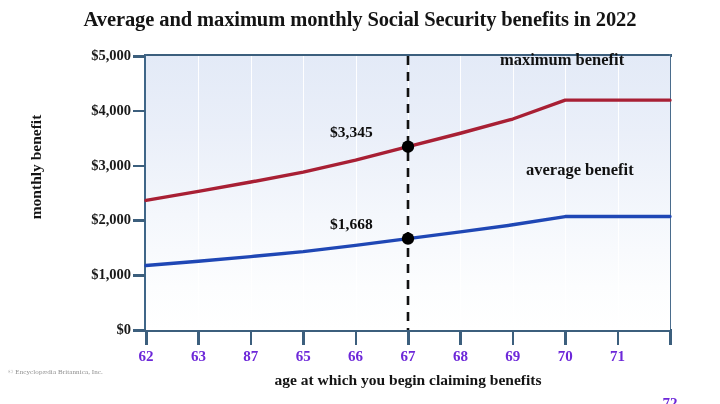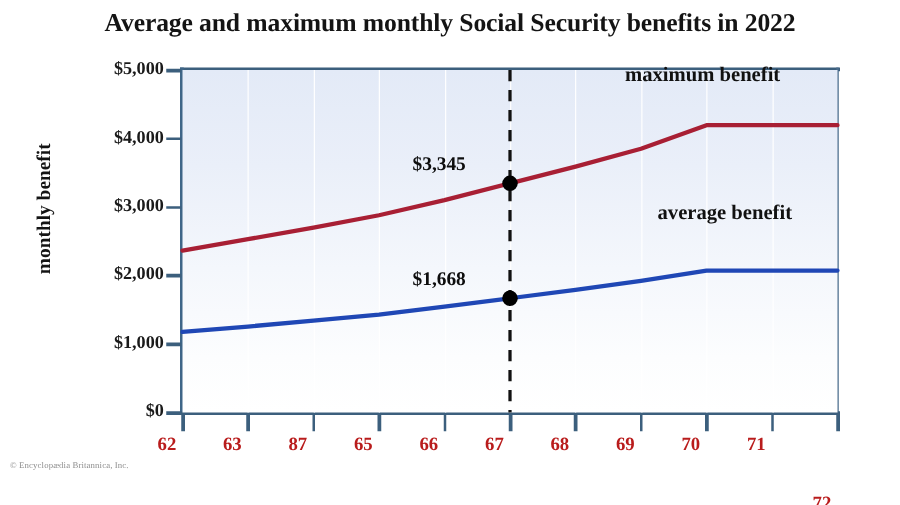--- a/index.html
+++ b/index.html
@@ -114,23 +114,24 @@
     top: 332px;
     width: 2.5px;
     height: 13px;
     background: #3c5f7d;
   }
   .xtick-label {
     position: absolute;
     top: 348px;
     width: 40px;
     margin-left: -20px;
+    text-align: center;
     font-size: 15px;
     font-weight: bold;
-    color: #b91c1c;
+    color: #6d28d9;
     font-family: "Liberation Serif", "DejaVu Serif", serif;
   }
   #ylabel {
     position: absolute;
     left: -64px;
     top: 158px;
     width: 200px;
     text-align: center;
     font-size: 15.5px;
     font-weight: bold;
@@ -271,16 +272,17 @@
       <div class="xtick-label" style="left: 512.8px;">69</div>
       <div class="xtick-line" style="left: 564.2px;"></div>
       <div class="xtick-label" style="left: 565.2px;">70</div>
       <div class="xtick-line" style="left: 616.6px;"></div>
       <div class="xtick-label" style="left: 617.6px;">71</div>
       <div class="xtick-line" style="left: 669px;"></div>
       <div class="xtick-label" style="left: 670px; margin-top: 47px;">72</div>
     </div>
 
   <div id="ylabel">monthly benefit</div>
+  <div id="xlabel">age at which you begin claiming benefits</div>
 
   <div id="credit">© Encyclopædia Britannica, Inc.</div>
 
 </div>
 
 </body></html>

